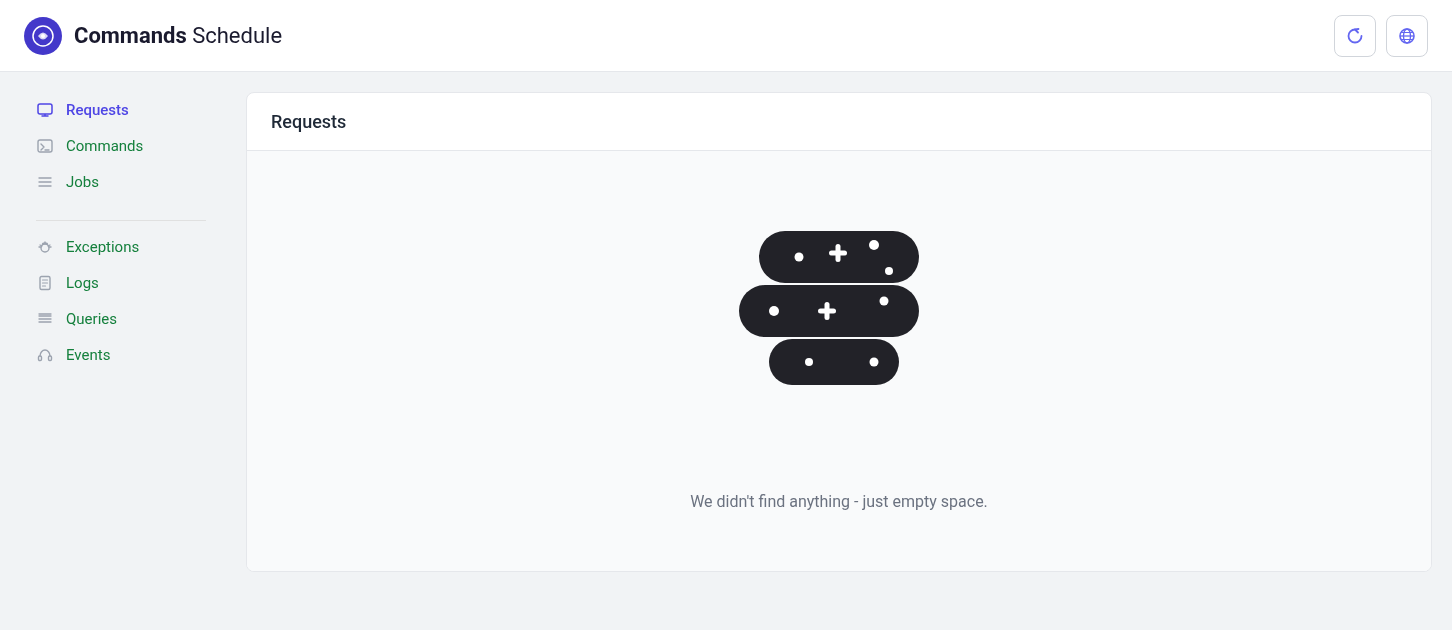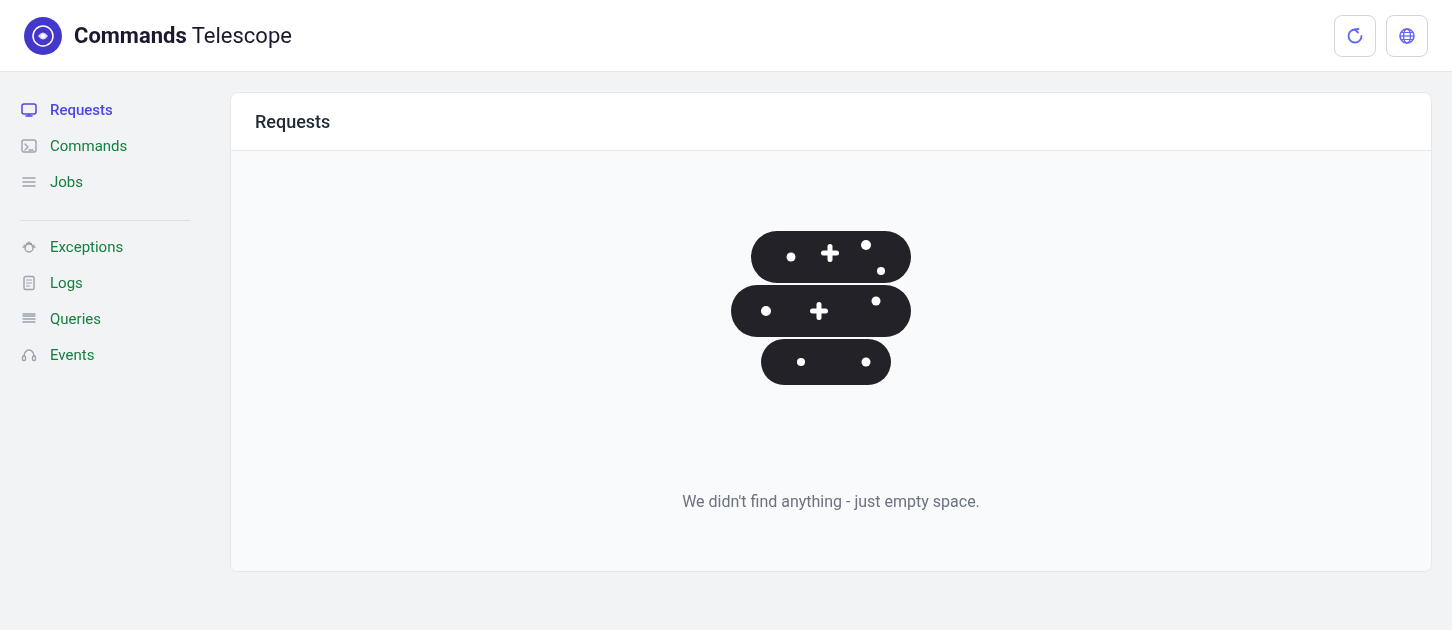--- a/index.html
+++ b/index.html
@@ -61,20 +61,21 @@
       align-items: center;
       justify-content: center;
       color: #6366f1;
       font-size: 18px;
     }
 
     
     .layout {
       display: flex;
       height: calc(630px - 72px);
+      padding-left: 16px;
     }
 
     
     .sidebar {
       width: 210px;
       background: #f1f3f5;
       padding: 20px 0;
       flex-shrink: 0;
     }
     .sidebar-section {
@@ -160,21 +161,21 @@
 <header class="header">
   <div class="header-left">
     <div class="logo-icon">
       <svg width="22" height="22" viewBox="0 0 22 22" fill="none" xmlns="http://www.w3.org/2000/svg">
         <circle cx="11" cy="11" r="10" stroke="white" stroke-width="1.5" fill="none"></circle>
         <path d="M6 11 Q11 4 16 11 Q11 18 6 11Z" fill="white" opacity="0.8"></path>
         <circle cx="11" cy="11" r="2" fill="white"></circle>
       </svg>
     </div>
     <h1 class="header-title">
-      <strong>Commands</strong><span> Telescope</span>
+      <strong>Commands</strong><span> Schedule</span>
     </h1>
   </div>
   <div class="header-actions">
     <button class="header-btn" title="Refresh">
       <svg width="18" height="18" viewBox="0 0 18 18" fill="none" xmlns="http://www.w3.org/2000/svg">
         <path d="M15.5 9A6.5 6.5 0 1 1 9 2.5" stroke="#6366f1" stroke-width="1.8" stroke-linecap="round"></path>
         <path d="M9 2.5 L12 5.5 M9 2.5 L12.5 2" stroke="#6366f1" stroke-width="1.8" stroke-linecap="round" stroke-linejoin="round"></path>
       </svg>
     </button>
     <button class="header-btn" title="Toggle">

